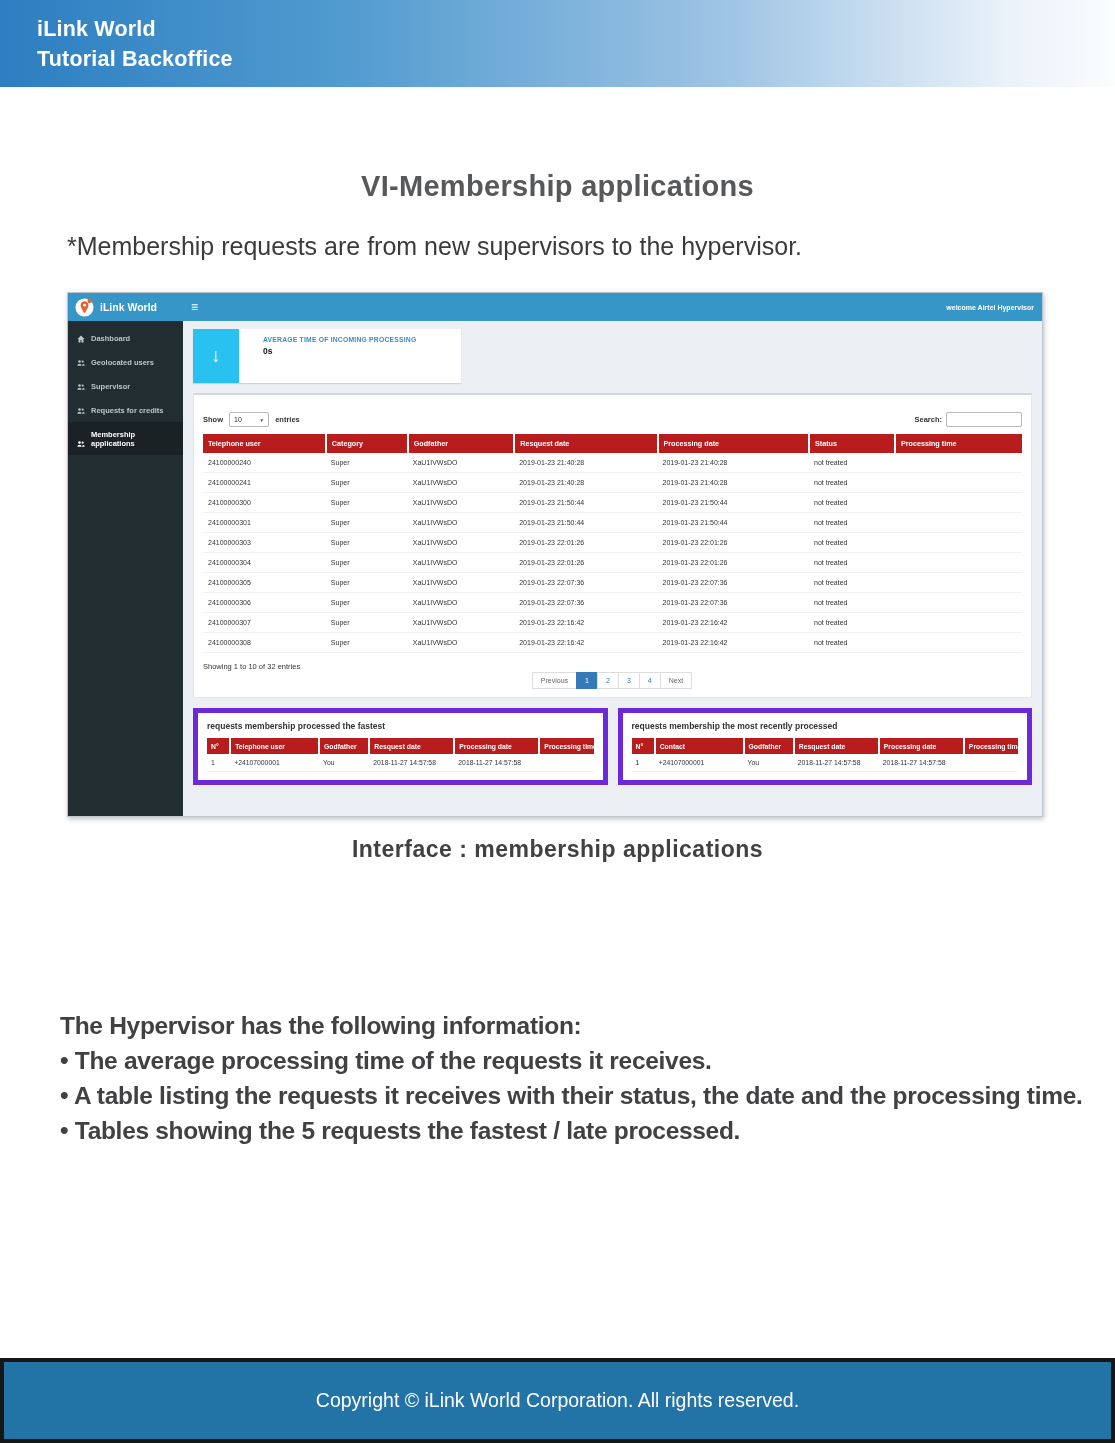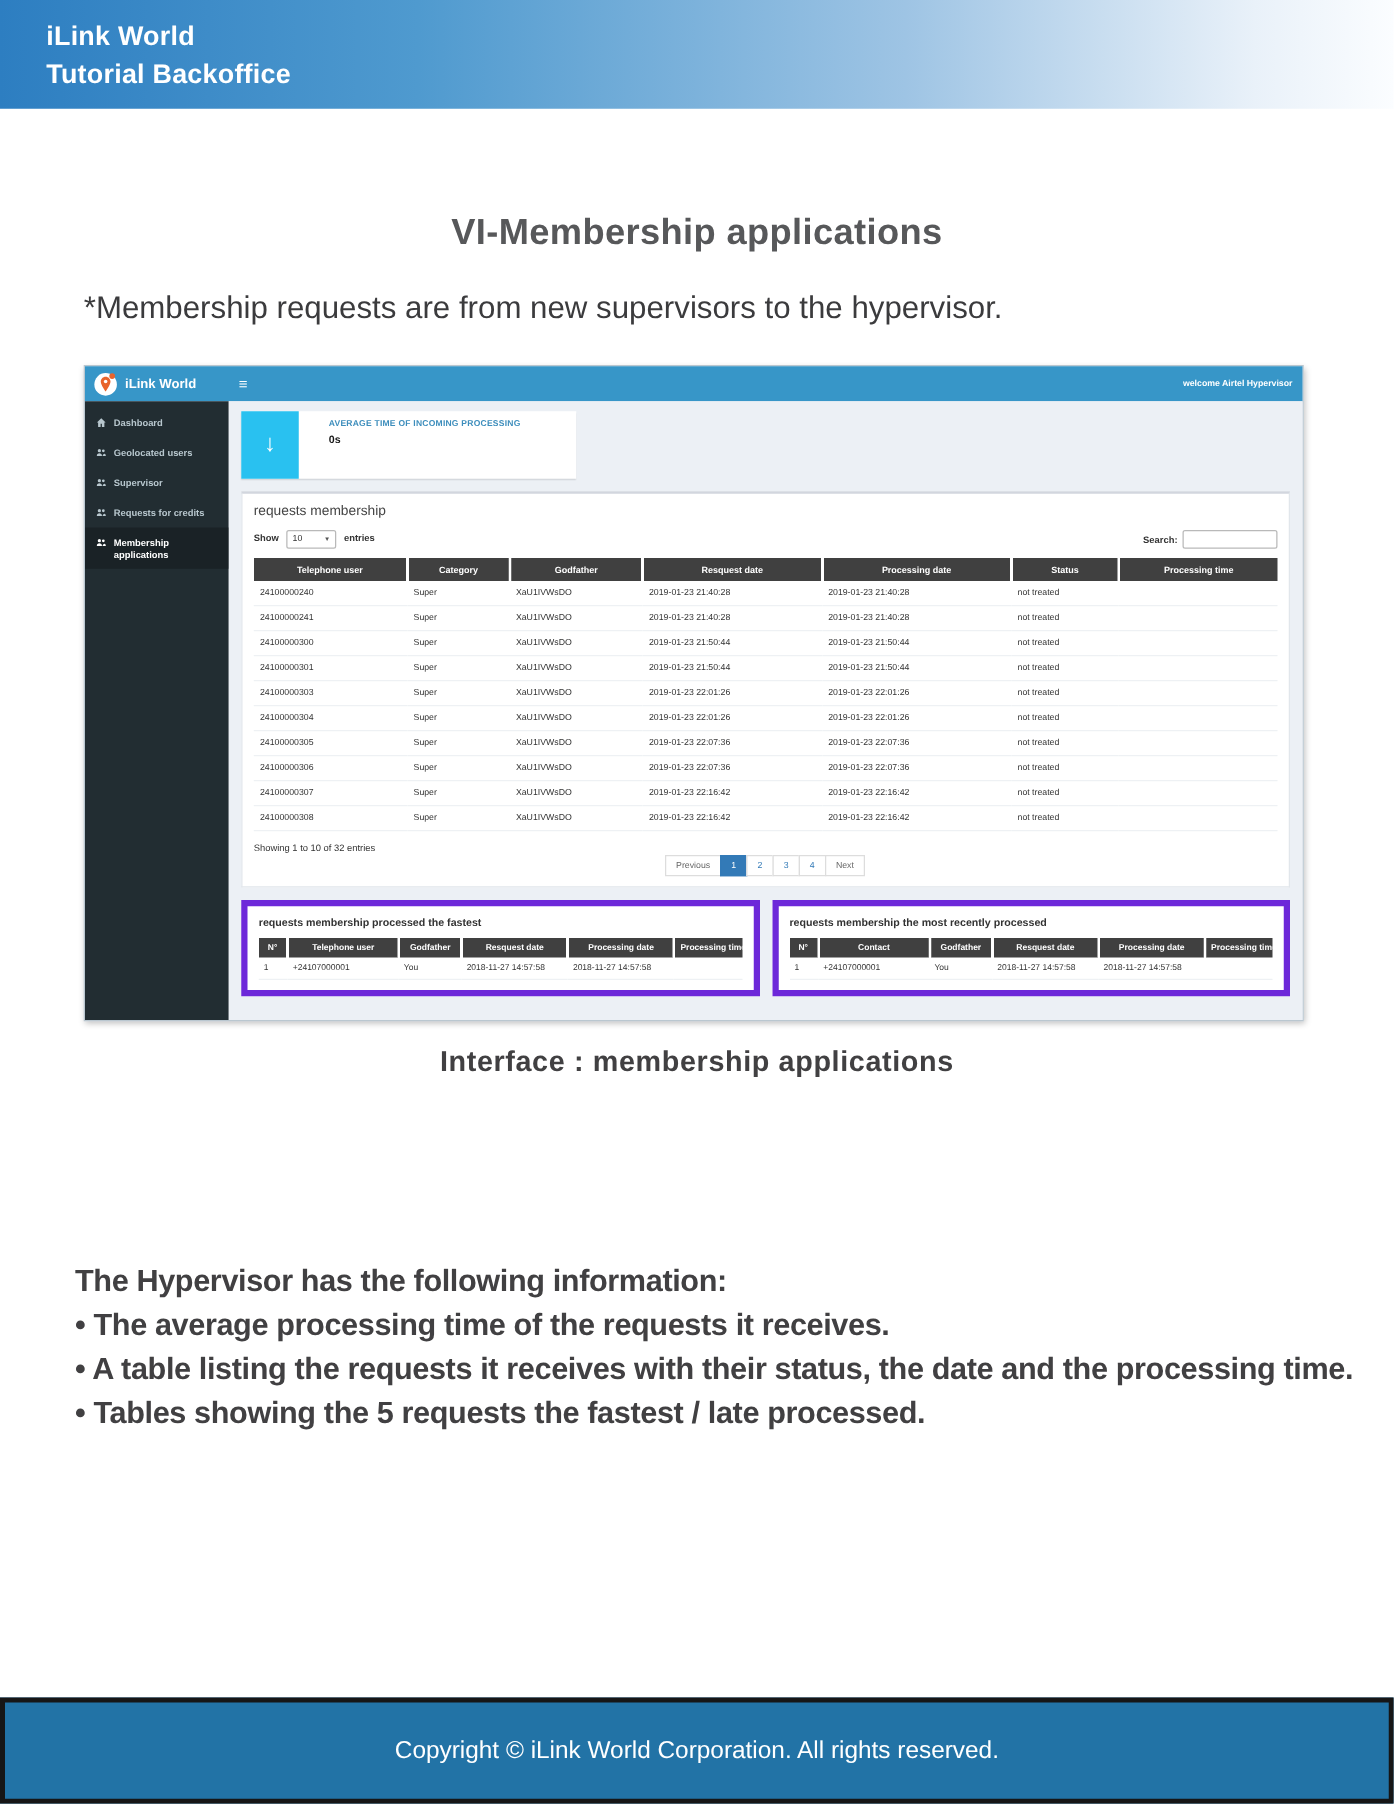--- a/index.html
+++ b/index.html
@@ -31,21 +31,21 @@
     border:1px solid #bac7d0;box-shadow:1px 2px 5px rgba(0,0,0,0.25);background:#ecf0f5;
   }
   .topbar{height:28px;display:flex;background:#3796c8}
   .brand{width:115px;box-sizing:border-box;display:flex;align-items:center;gap:6px;padding-left:7px}
   .brand-name{color:#fff;font-size:10.5px;font-weight:bold}
   .navbar{flex:1;display:flex;align-items:center;justify-content:space-between;padding:0 8px}
   .hamburger{color:#fff;font-size:12px;font-weight:bold;cursor:pointer}
   .welcome{color:#fff;font-size:7px;font-weight:bold}
   .shot-body{display:flex;height:495px}
   .sidebar{width:115px;background:#222d32;box-sizing:border-box;padding-top:5px;flex:0 0 auto}
-  .side-item{display:flex;align-items:flex-start;gap:6px;padding:7.5px 9px;font-size:7.5px;
+  .side-item{display:flex;align-items:flex-end;gap:6px;padding:7.5px 9px;font-size:7.5px;
     color:#b8c7ce;font-weight:bold;cursor:pointer}
   .side-item.active{background:#1a2226;color:#fff}
   .side-item svg{flex:0 0 auto}
   .content{flex:1;background:#ecf0f5;box-sizing:border-box;padding:8px 10px;overflow:hidden}
   .infobox{width:268px;height:54px;background:#fff;display:flex;box-shadow:0 1px 1px rgba(0,0,0,0.12)}
   .infobox-icon{width:46px;background:#29c1f0;color:#fff;display:flex;align-items:center;
     justify-content:center;font-size:19px;font-weight:bold;flex:0 0 auto}
   .infobox-text{padding:7px 24px}
   .infobox-label{color:#3c8dbc;font-size:6.8px;font-weight:bold;letter-spacing:0.2px}
   .infobox-value{color:#151515;font-size:8.5px;font-weight:bold;margin-top:3px}
@@ -55,21 +55,21 @@
   .controls{display:flex;justify-content:space-between;align-items:flex-end;margin-top:9px;
     font-size:7.5px;font-weight:bold;color:#333}
   .show-select{display:inline-flex;align-items:center;justify-content:space-between;width:40px;
     height:15px;border:1px solid #b9b9b9;border-radius:2px;padding:0 4px;margin:0 4px;
     box-sizing:border-box;font-weight:normal;font-size:7px;cursor:pointer;background:#fff}
   .chev{font-size:5px;color:#555}
   .search-box{display:flex;align-items:center}
   .search-box input{width:76px;height:15px;border:1px solid #b9b9b9;border-radius:2px;
     margin-left:4px;box-sizing:border-box;font-size:7px;padding:0 3px}
   table{width:100%;border-collapse:collapse;margin-top:7px;table-layout:fixed}
-  th{background:#404040;color:#fff;font-size:7.2px;text-align:center;padding:5px;font-weight:bold;
+  th{background:#b91c1c;color:#fff;font-size:7.2px;text-align:left;padding:5px;font-weight:bold;
     overflow:hidden;white-space:nowrap;cursor:pointer}
   th+th{border-left:2px solid #fff}
   td{font-size:7px;color:#333;padding:6px 5px;border-bottom:1px solid #eef1f4;background:#fff;
     overflow:hidden;white-space:nowrap}
   .summary{font-size:7.5px;color:#333;margin-top:9px}
   .pagination{display:flex;justify-content:center;margin-top:1px}
   .page-btn{font-size:7px;color:#337ab7;border:1px solid #ddd;background:#fff;padding:4px 8px;
     margin-left:-1px;cursor:pointer}
   .page-btn.prev,.page-btn.next{color:#666}
   .page-btn.active{background:#337ab7;border-color:#337ab7;color:#fff}
@@ -169,21 +169,20 @@
 
       <div class="infobox">
         <div class="infobox-icon">↓</div>
         <div class="infobox-text">
           <div class="infobox-label">AVERAGE TIME OF INCOMING PROCESSING</div>
           <div class="infobox-value">0s</div>
         </div>
       </div>
 
       <div class="panel">
-        <div class="panel-title">requests membership</div>
         <div class="controls">
           <div>
             <span>Show</span>
             <span class="show-select">
               <span>10</span>
               <span class="chev">▼</span>
             </span>
             <span>entries</span>
           </div>
           <div class="search-box">

